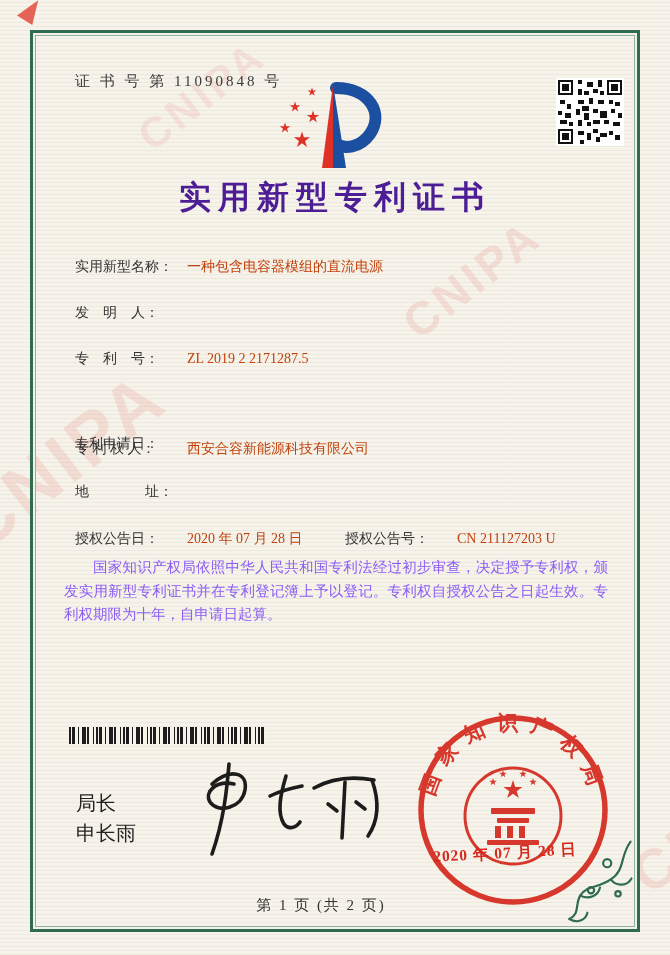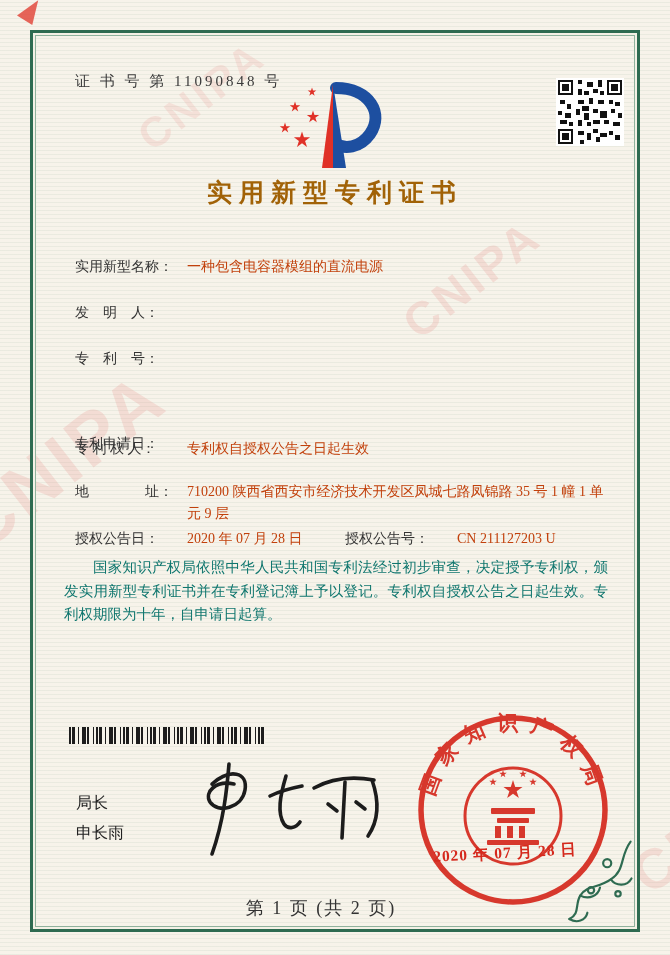--- a/index.html
+++ b/index.html
@@ -15,46 +15,46 @@
       border-bottom:24px solid rgba(226,74,62,0.85);transform:rotate(32deg);}
   
   .frame{position:absolute;left:30px;top:30px;width:604px;height:896px;
       border:3px solid #2e6b51;
       box-shadow:inset 0 0 0 2px #f4f1e6, inset 0 0 0 3px #8fb29d;}
   
   .cert-no{position:absolute;left:75px;top:72px;font-size:15px;letter-spacing:3px;color:#3a3a3a;}
   .qr{position:absolute;left:556px;top:78px;width:64px;height:64px;background:#fff;padding:2px;}
   .logo{position:absolute;left:262px;top:80px;width:146px;height:92px;}
   .title{position:absolute;left:0;top:176px;width:670px;text-align:center;
-      font-size:25px;font-weight:bold;letter-spacing:7px;color:#a16207;}
+      font-size:32px;font-weight:bold;letter-spacing:7px;color:#4c1d95;}
   
   .frow{position:absolute;left:75px;font-size:14px;display:flex;line-height:22px;}
   .f-label{display:inline-block;min-width:112px;white-space:pre;color:#333;}
   .f-value{max-width:440px;color:#c2410c;}
   
   .paras{position:absolute;left:64px;top:556px;width:544px;font-size:14.5px;
-      line-height:23.5px;text-align:justify;color:#0f766e;}
+      line-height:23.5px;text-align:justify;color:#8b5cf6;}
   .paras p{margin:0;text-indent:2em;}
   
   .barcode{position:absolute;left:69px;top:727px;width:196px;height:17px;
       background:repeating-linear-gradient(90deg,
         #1d1d1d 0 2px,#f6f3ea 2px 3px,#1d1d1d 3px 6px,#f6f3ea 6px 9px,
         #1d1d1d 9px 10px,#f6f3ea 10px 13px,#1d1d1d 13px 17px,#f6f3ea 17px 18px,
         #1d1d1d 18px 20px,#f6f3ea 20px 24px,#1d1d1d 24px 25px,#f6f3ea 25px 27px);}
   
   .director{position:absolute;left:76px;top:788px;font-family:"Liberation Sans","DejaVu Sans",sans-serif;
-      font-size:16px;line-height:30px;color:#222;}
+      font-size:20px;line-height:30px;color:#222;}
   .signature{position:absolute;left:182px;top:758px;width:215px;height:105px;}
   
   .seal{position:absolute;left:415px;top:712px;width:196px;height:196px;opacity:0.92;}
   .seal-date{position:absolute;left:420px;top:843px;width:170px;text-align:center;
       color:#d5291d;font-size:15.5px;font-weight:bold;letter-spacing:1px;transform:rotate(-3deg);}
   
   .footer{position:absolute;left:0;top:896px;width:642px;text-align:center;
-      font-size:18px;letter-spacing:2px;color:#333;}
+      font-size:15px;letter-spacing:2px;color:#333;}
   .flourish{position:absolute;left:546px;top:838px;width:90px;height:90px;}
 </style>
 </head>
 <body>
 
 <span class="wm" style="left:128px;top:72px;font-size:42px;opacity:.8;">CNIPA</span>
 <span class="wm" style="left:392px;top:252px;font-size:46px;">CNIPA</span>
 <span class="wm" style="left:-58px;top:420px;font-size:72px;">CNIPA</span>
 <span class="wm" style="left:618px;top:790px;font-size:56px;">CNIPA</span>
 <div class="corner-mark"></div>
@@ -136,31 +136,31 @@
 
 <div class="frow" style="top:256px;">
   <span class="f-label">实用新型名称：</span>
   <span class="f-value">一种包含电容器模组的直流电源</span>
 </div>
 <div class="frow" style="top:302px;">
   <span class="f-label">发　明　人：</span>
 </div>
 <div class="frow" style="top:348px;">
   <span class="f-label">专　利　号：</span>
+  <span class="f-value">ZL 2019 2 2171287.5</span>
 </div>
 <div class="frow" style="top:389px;margin-top:44px;">
   <span class="f-label">专利申请日：</span>
 </div>
 <div class="frow" style="top:438px;">
   <span class="f-label">专 利 权 人：</span>
-  <span class="f-value">专利权自授权公告之日起生效</span>
+  <span class="f-value">西安合容新能源科技有限公司</span>
 </div>
 <div class="frow" style="top:481px;">
   <span class="f-label">地　　　　址：</span>
-  <span class="f-value" style="max-width:430px;">710200 陕西省西安市经济技术开发区凤城七路凤锦路 35 号 1 幢 1 单元 9 层</span>
 </div>
 <div class="frow" style="top:528px;">
   <span class="f-label">授权公告日：</span>
   <span class="f-value">2020 年 07 月 28 日</span>
 </div>
 <div class="frow" style="top:528px;left:345px;">
   <span class="f-label">授权公告号：</span>
   <span class="f-value">CN 211127203 U</span>
 </div>
 

